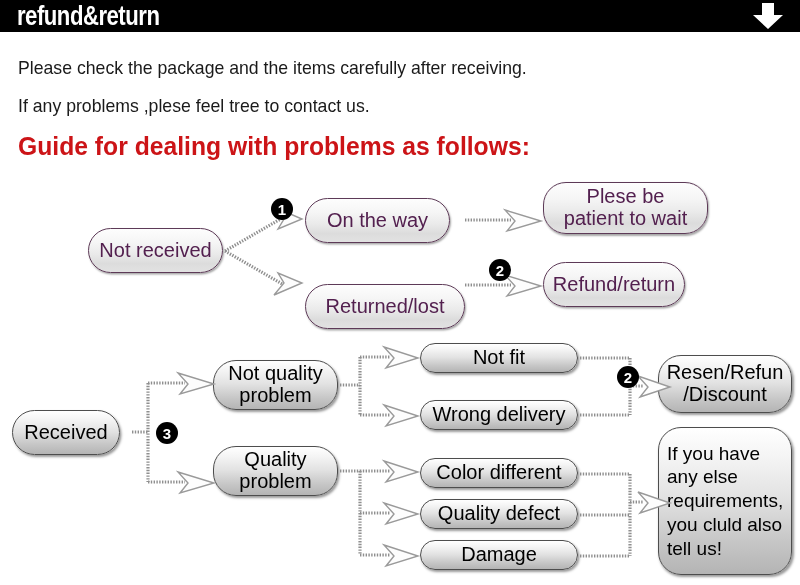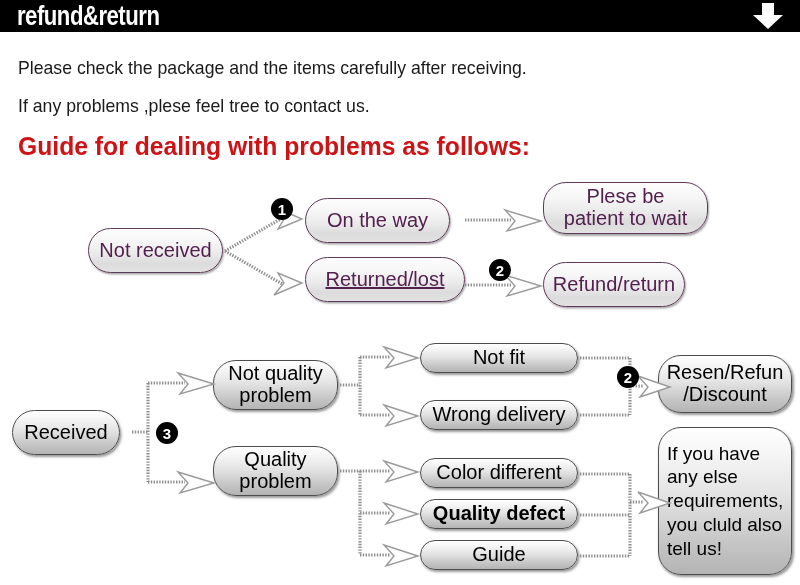--- a/index.html
+++ b/index.html
@@ -150,21 +150,21 @@
     <path class="wire" d="M 3,46 L 62,12"></path>
     <path class="wire" d="M 3,46 L 62,80"></path>
     <polygon class="arrowhead" points="52,2 80,14 56,24 62,14"></polygon>
     <polygon class="arrowhead" points="52,90 80,78 56,68 62,78"></polygon>
   </svg>
 </div>
 <div class="badge" style="left:271px; top:198px;">1</div>
 
 <div class="node" style="left:305px; top:198px; width:145px; height:45px;">On the way</div>
 
-<div class="node" style="left:305px; top:257px; width:160px; height:45px;text-decoration:underline;">Returned/lost</div>
+<div class="node" style="left:305px; top:284px; width:160px; height:45px;">Returned/lost</div>
 
 <div class="conn" style="left:463px; top:208px; width:82px; height:24px;">
   <svg width="82" height="24" viewBox="0 0 82 24">
     <path class="wire" d="M 2,12 L 48,12"></path>
     <polygon class="arrowhead" points="42,2 78,13 44,23 52,13"></polygon>
   </svg>
 </div>
 
 <div class="node" style="left:543px; top:182px; width:165px; height:52px;">Plese be
 patient to wait</div>
@@ -219,22 +219,22 @@
     <path class="wire" d="M 22,100 L 52,100"></path>
     <polygon class="arrowhead" points="46,6 80,17 48,27 56,17"></polygon>
     <polygon class="arrowhead" points="46,48 80,59 48,69 56,59"></polygon>
     <polygon class="arrowhead" points="46,90 80,101 48,111 56,101"></polygon>
   </svg>
 </div>
 
 <div class="node gray" style="left:420px; top:343px; width:158px; height:30px;">Not fit</div>
 <div class="node gray" style="left:420px; top:400px; width:158px; height:30px;">Wrong delivery</div>
 <div class="node gray" style="left:420px; top:458px; width:158px; height:30px;">Color different</div>
-<div class="node gray" style="left:420px; top:499px; width:158px; height:30px;font-weight:bold;">Quality defect</div>
-<div class="node gray" style="left:420px; top:540px; width:158px; height:30px;">Guide</div>
+<div class="node gray" style="left:420px; top:499px; width:158px; height:30px;">Quality defect</div>
+<div class="node gray" style="left:420px; top:540px; width:158px; height:30px;">Damage</div>
 
 <div class="conn" style="left:578px; top:348px; width:95px; height:85px;">
   <svg width="95" height="85" viewBox="0 0 95 85">
     <path class="wire" d="M 2,10 L 52,10"></path>
     <path class="wire" d="M 2,67 L 52,67"></path>
     <path class="wire" d="M 52,10 L 52,67"></path>
     <path class="wire" d="M 52,38 L 66,38"></path>
     <polygon class="arrowhead" points="60,28 92,39 62,49 70,39"></polygon>
   </svg>
 </div>

